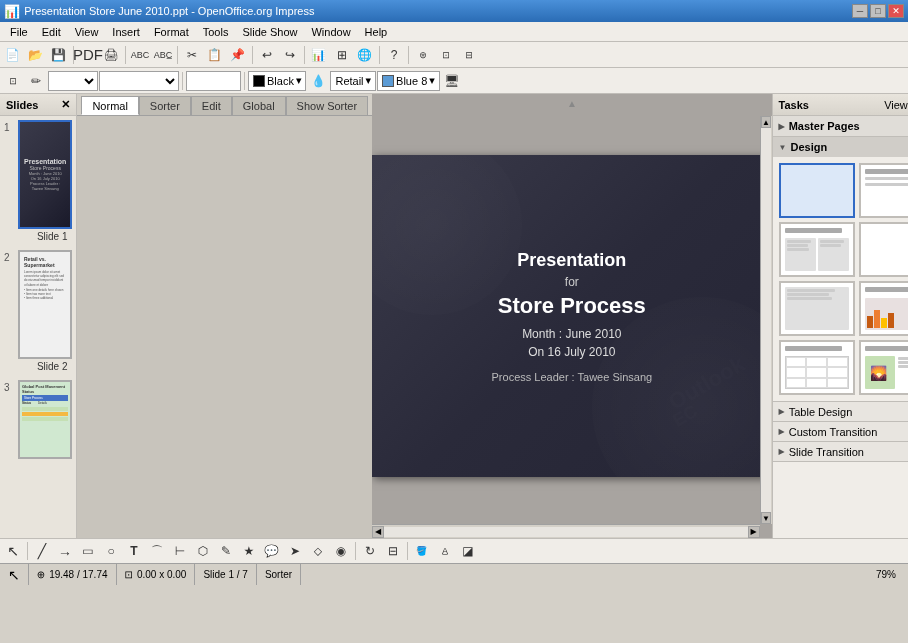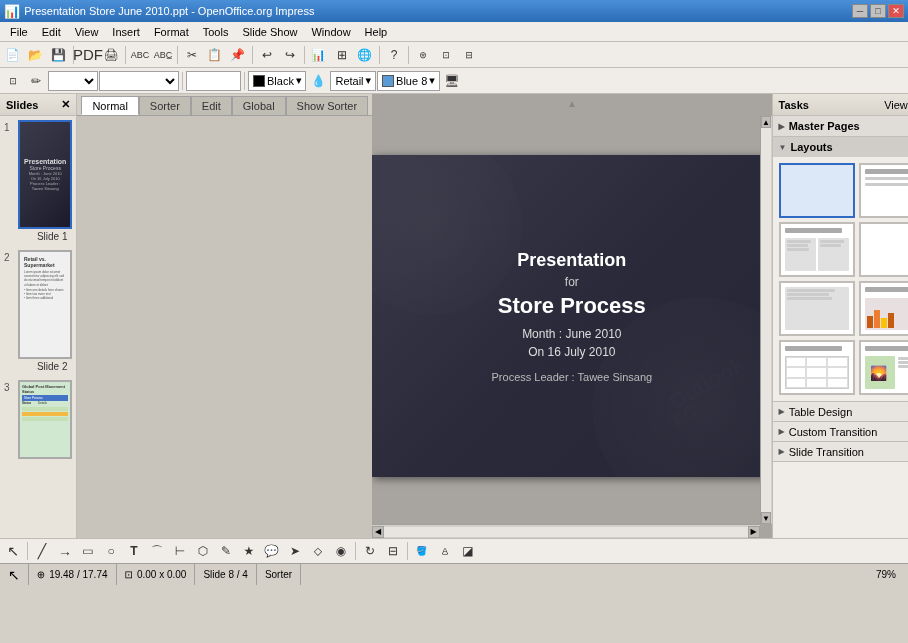--- a/index.html
+++ b/index.html
@@ -564,21 +564,21 @@
     <div class="tasks-section">
       <div class="tasks-section-header">
         <span class="triangle">▶</span>
         <span>Master Pages</span>
       </div>
     </div>
 
     <div class="tasks-section">
       <div class="tasks-section-header active">
         <span class="triangle">▼</span>
-        <span>Layouts</span>
+        <span>Design</span>
       </div>
       <div style="position:relative;">
         <div class="layouts-grid">
 
           <div class="layout-item selected">
           </div>
 
           <div class="layout-item">
             <div class="layout-line thick" style="width:90%;"></div>
             <div class="layout-line" style="width:70%;"></div>
@@ -702,21 +702,21 @@
   <div class="status-segment" style="font-size:14px;">↖</div>
   <div class="status-segment">
     <span style="margin-right:4px;">⊕</span>
     <span>19.48 / 17.74</span>
   </div>
   <div class="status-segment">
     <span style="margin-right:4px;">⊡</span>
     <span>0.00 x 0.00</span>
   </div>
   <div class="status-segment">
-    <span>Slide 8 / 4</span>
+    <span>Slide 1 / 7</span>
   </div>
   <div class="status-segment">
     <span>Sorter</span>
   </div>
   <div style="flex:1;"></div>
   <div class="status-segment" style="border-right:none;cursor:pointer;">
     <span>79%</span>
   </div>
 </div>
 

